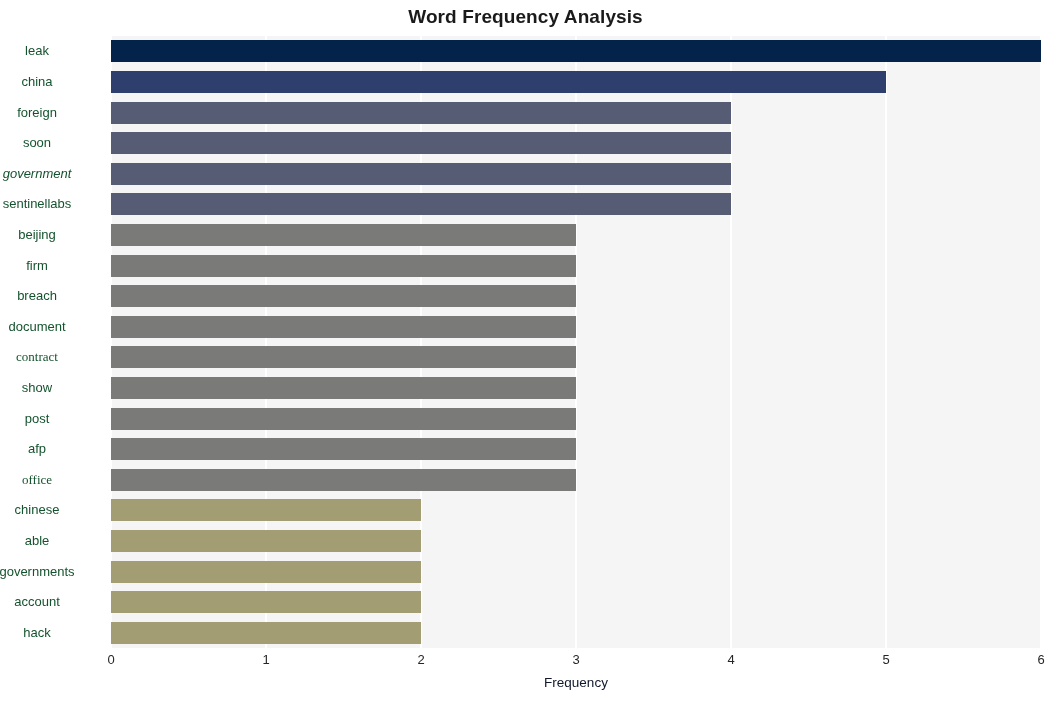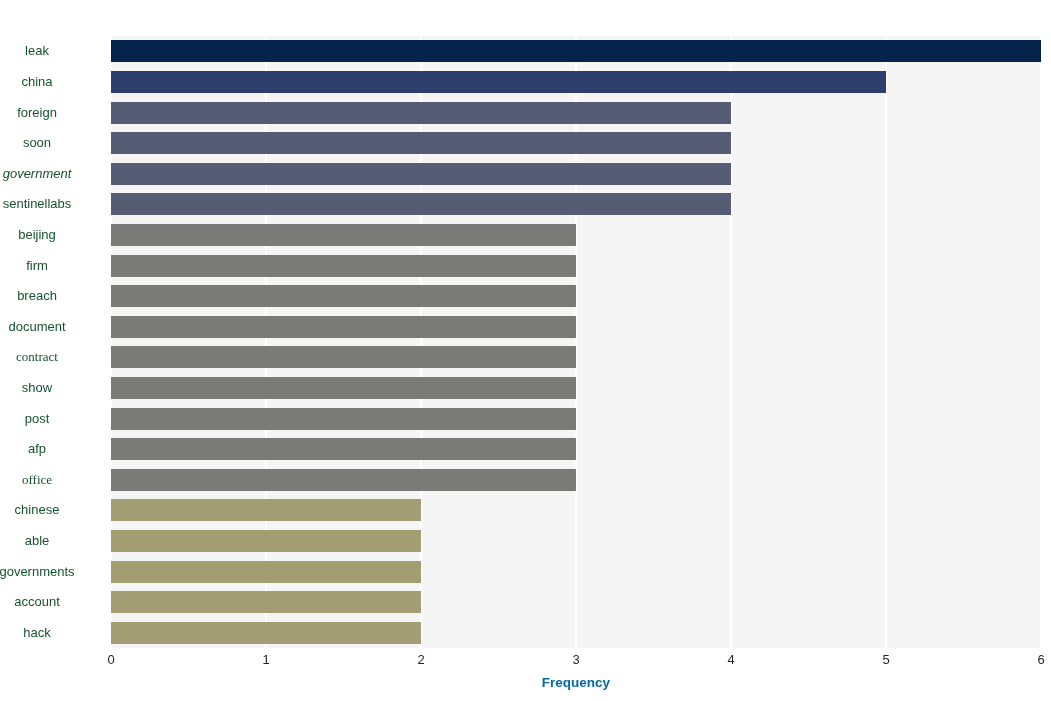--- a/index.html
+++ b/index.html
@@ -96,29 +96,29 @@
     white-space: nowrap;
   }
 
   #x-axis-title {
     position: absolute;
     left: 111px;
     top: 675px;
     width: 930px;
     text-align: center;
     font-size: 13.5px;
-    color: #0369a1;
-    font-weight: bold;
+    color: #0f172a;
   }
 </style>
 </head>
 <body>
 
 <div id="chart-root">
 
+  <div id="chart-title">Word Frequency Analysis</div>
 
   <div id="plot-area">
     <div id="gridlines">
         <div class="gridline-v" style="left: -0.7px;"></div>
         <div class="gridline-v" style="left: 154.3px;"></div>
         <div class="gridline-v" style="left: 309.3px;"></div>
         <div class="gridline-v" style="left: 464.3px;"></div>
         <div class="gridline-v" style="left: 619.3px;"></div>
         <div class="gridline-v" style="left: 774.3px;"></div>
         <div class="gridline-v" style="left: 929.3px;"></div>

